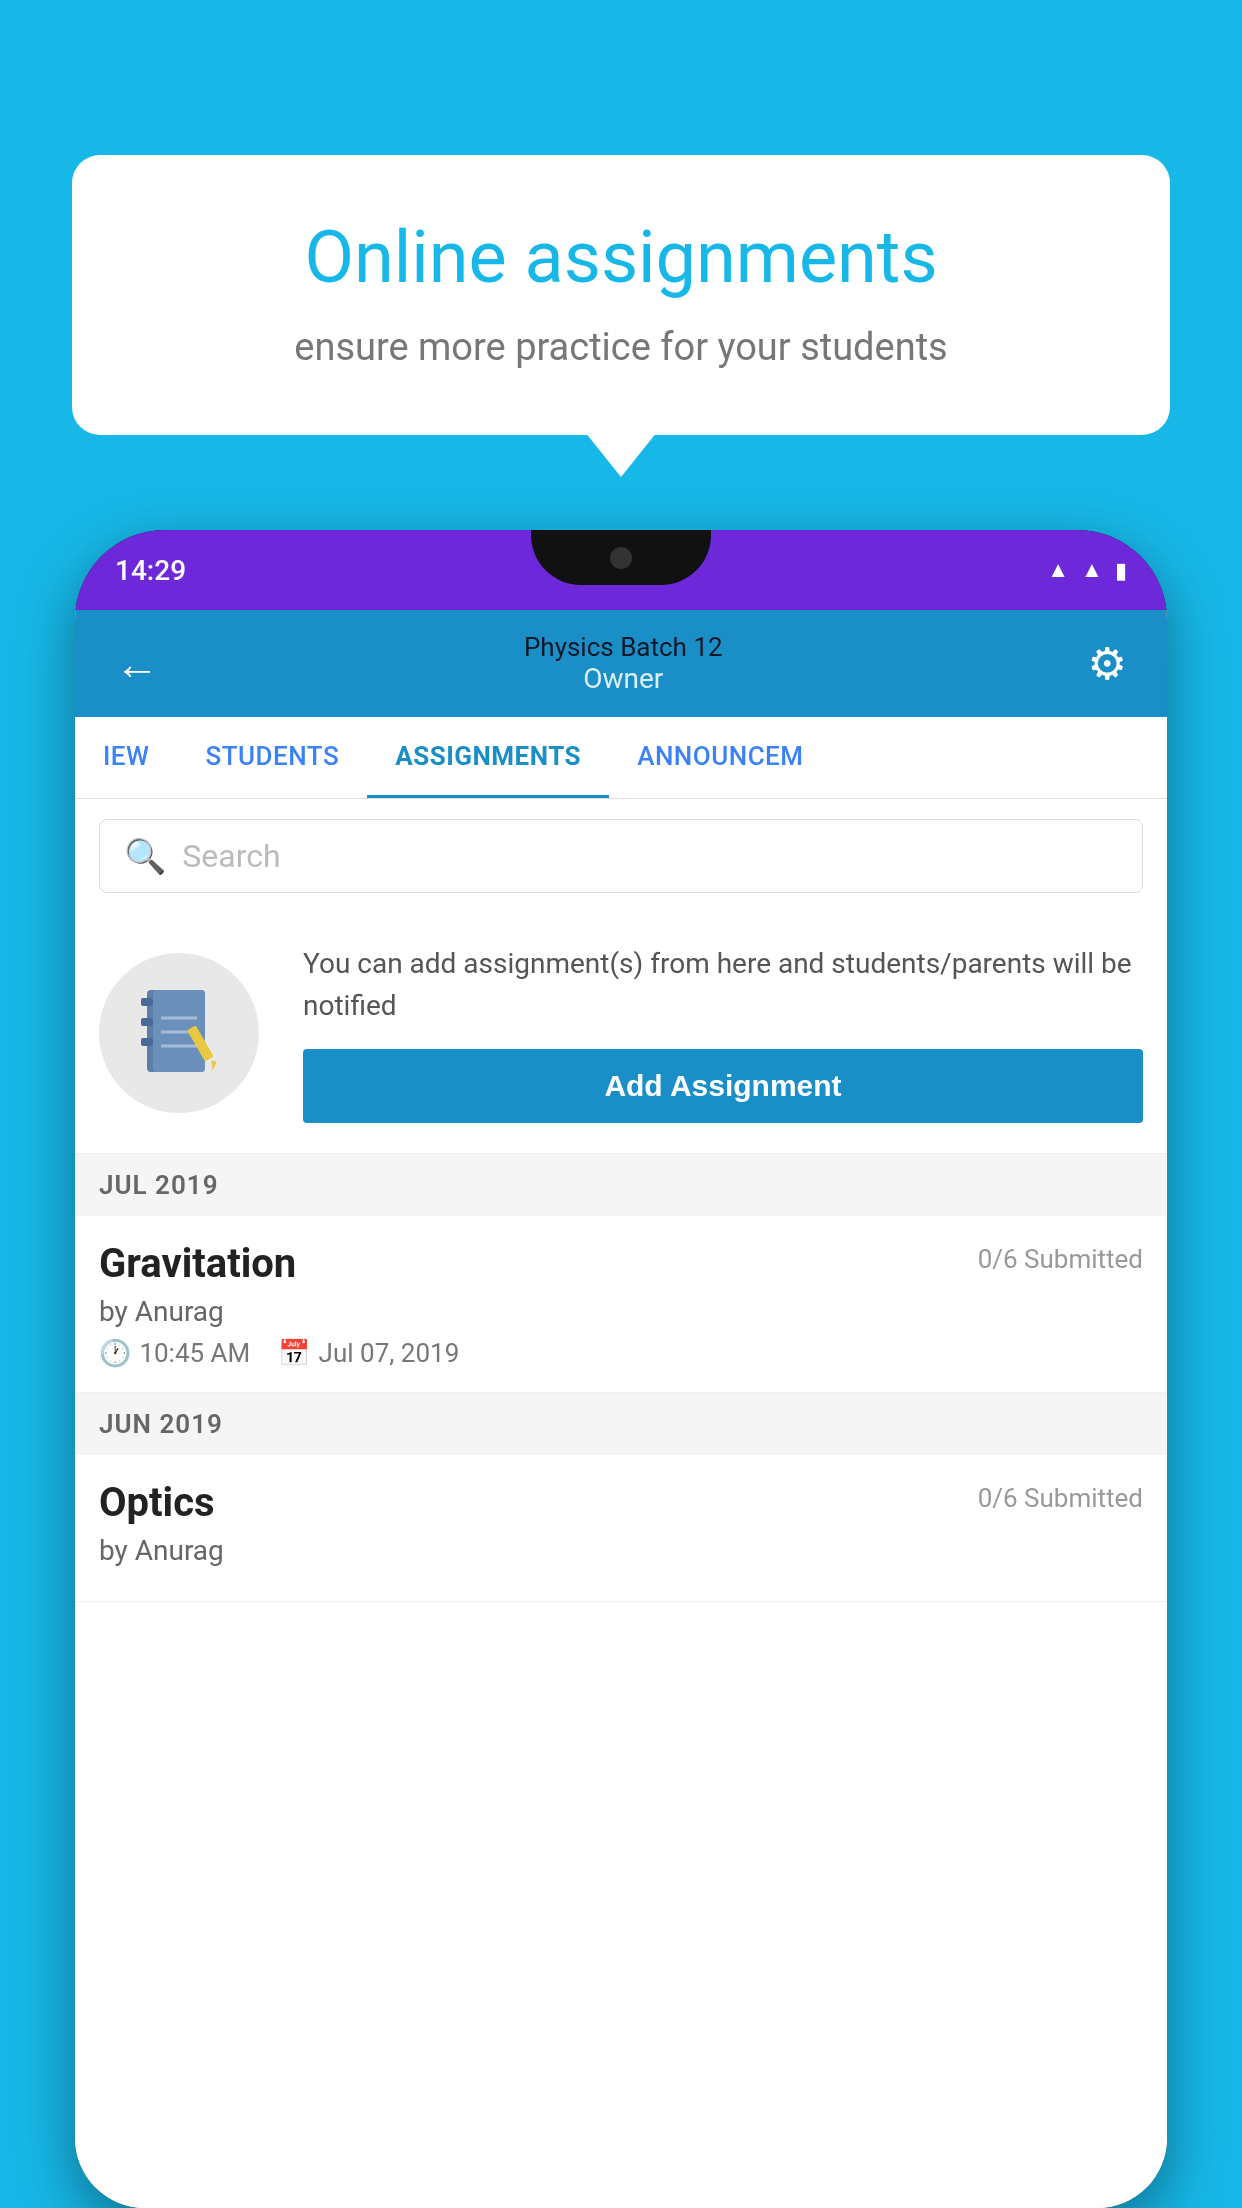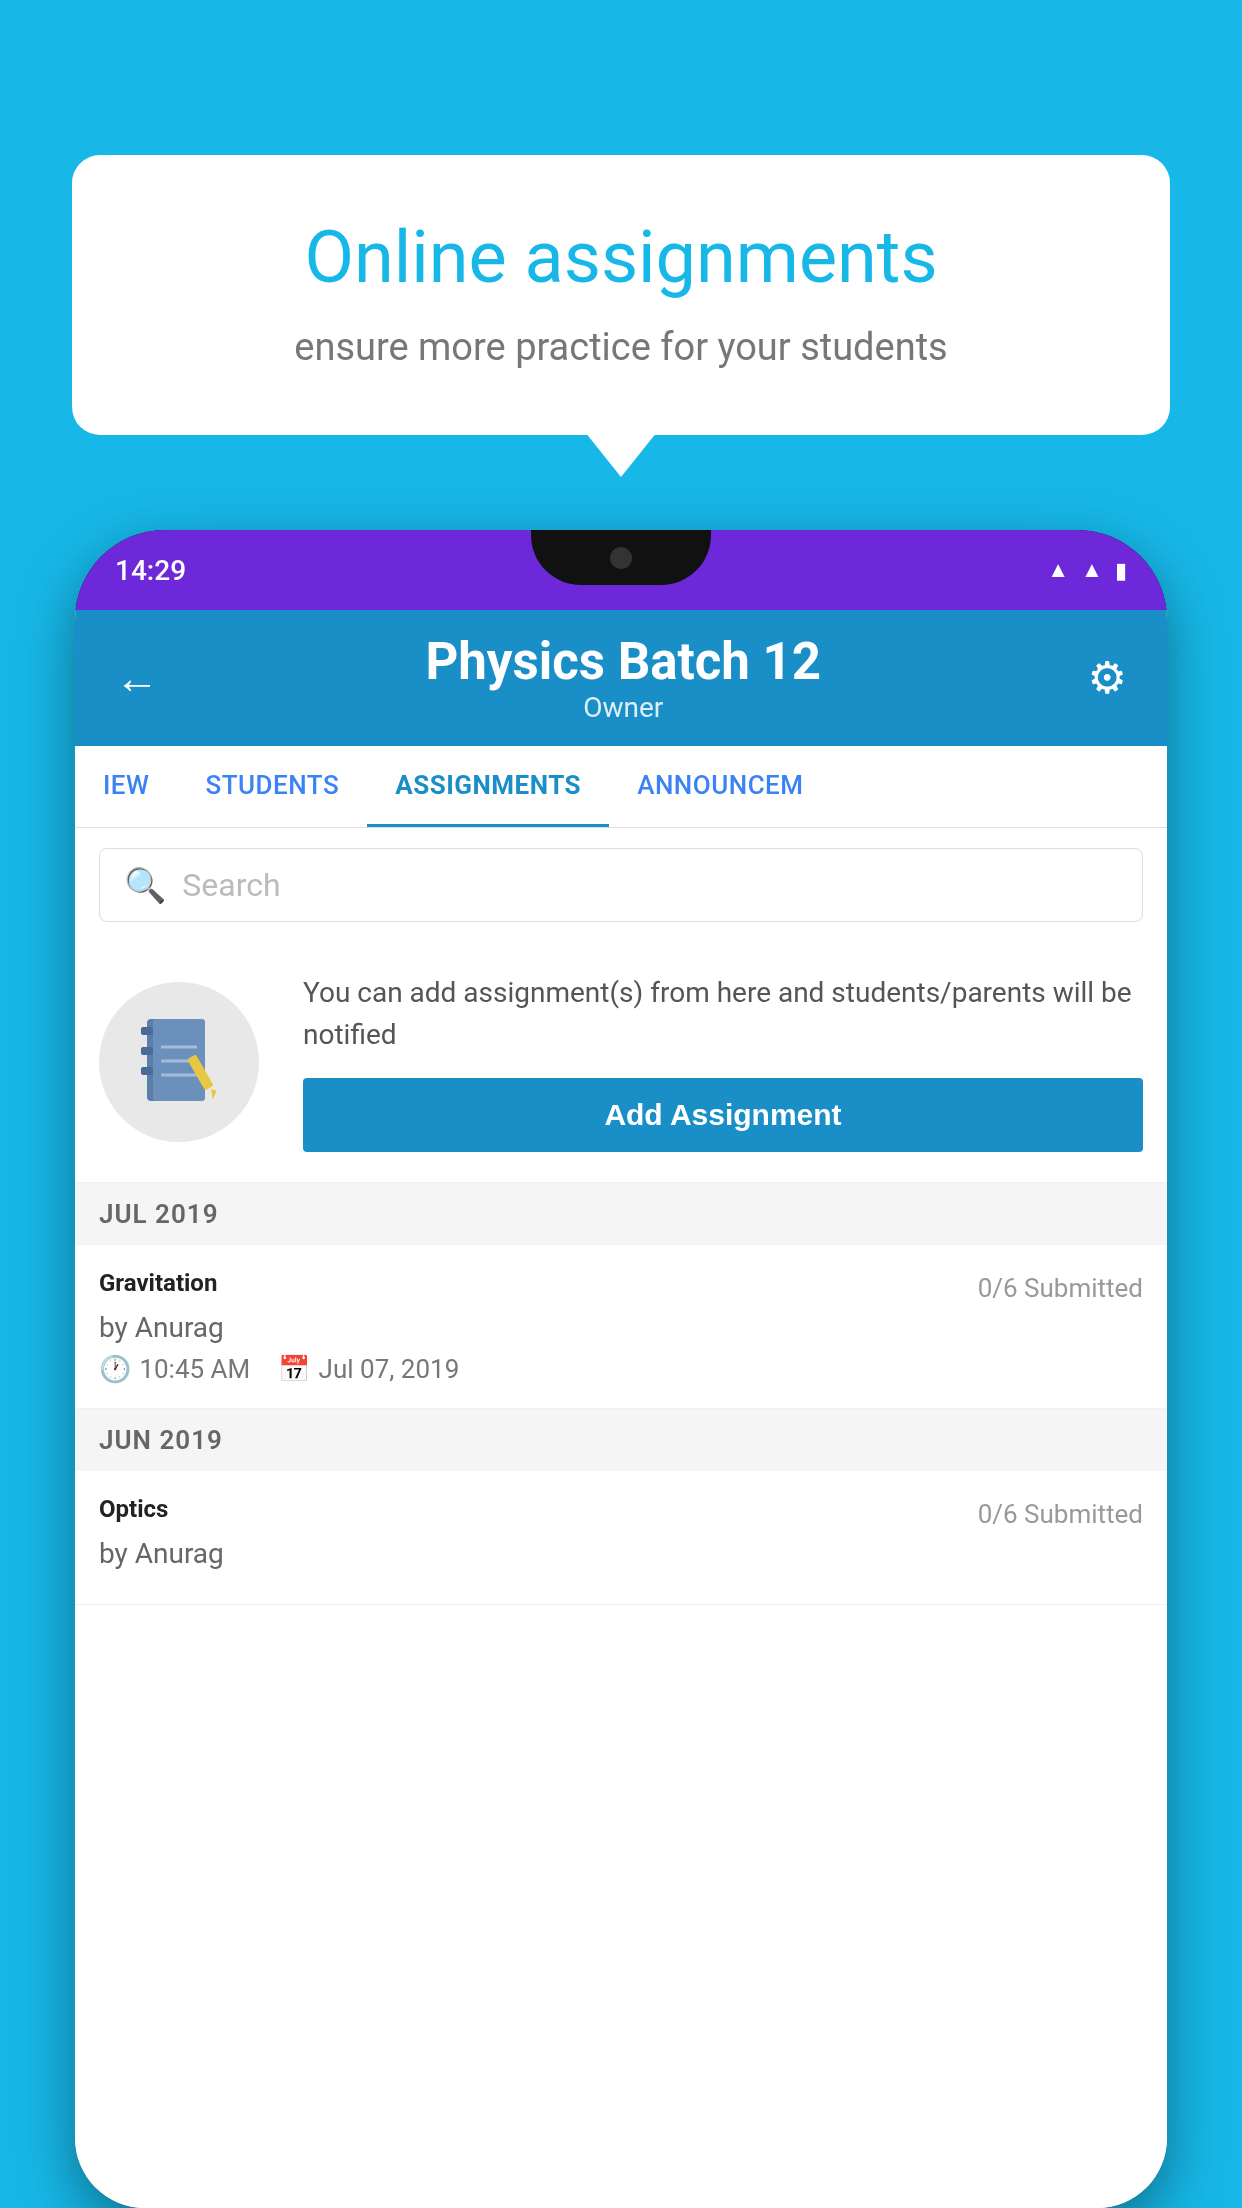--- a/index.html
+++ b/index.html
@@ -147,23 +147,23 @@
       color: white;
       font-size: 44px;
       cursor: pointer;
     }
 
     .header-center {
       text-align: center;
     }
 
     .header-title {
-      color: #ffffff;
-      font-size: 51px;
-      font-weight: 700;
+      color: #0f172a;
+      font-size: 26px;
+      font-weight: 400;
     }
 
     .header-subtitle {
       color: rgba(255,255,255,0.85);
       font-size: 28px;
       font-weight: 400;
     }
 
     .header-gear {
       color: white;
@@ -288,21 +288,21 @@
     }
 
     .assignment-row-top {
       display: flex;
       justify-content: space-between;
       align-items: flex-start;
       margin-bottom: 8px;
     }
 
     .assignment-title {
-      font-size: 24px;
+      font-size: 40px;
       font-weight: 700;
       color: #222;
     }
 
     .assignment-submitted {
       font-size: 26px;
       color: #999;
       white-space: nowrap;
       margin-top: 4px;
     }

